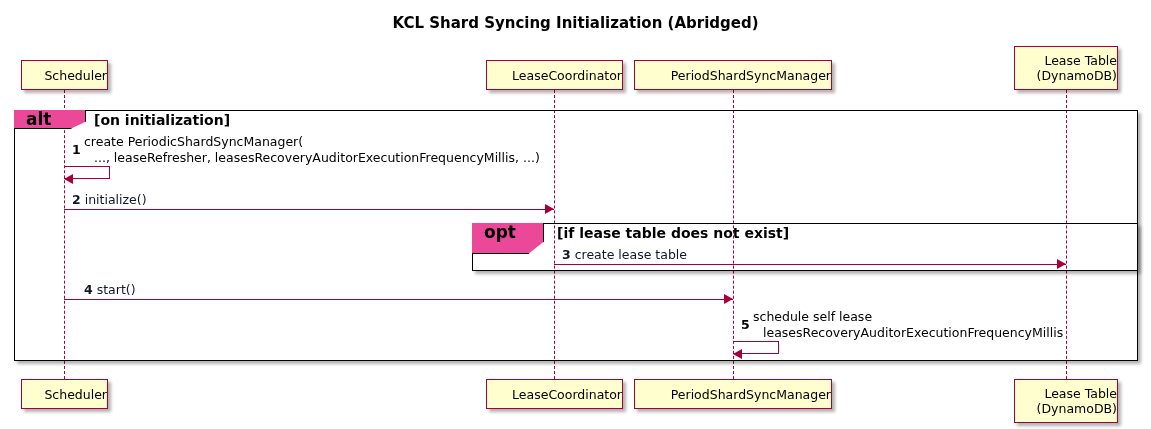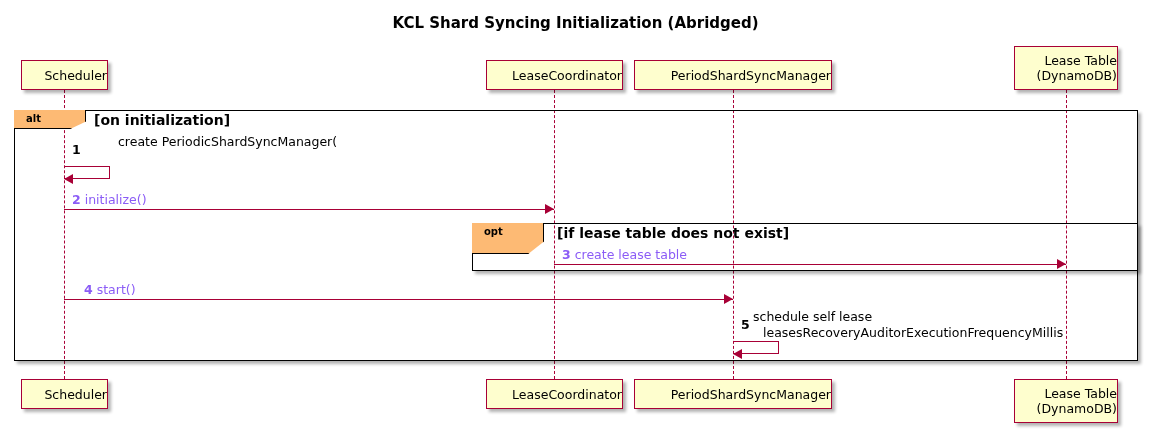--- a/index.html
+++ b/index.html
@@ -66,24 +66,24 @@
   .fragment {
     position: absolute;
     box-sizing: border-box;
     border: 1.5px solid #000000;
     background: transparent;
     box-shadow: 3px 3px 3px rgba(0,0,0,0.30);
   }
   .frag-label {
     position: absolute;
     box-sizing: border-box;
-    background: #fdba74;
+    background: #ec4899;
     border-right: 1.5px solid #000000;
     border-bottom: 1.5px solid #000000;
-    font-size: 10px;
+    font-size: 17px;
     font-weight: bold;
     color: #000000;
     padding-left: 12px;
     padding-right: 26px;
     line-height: 18px;
     white-space: nowrap;
     
     clip-path: polygon(0 0, 100% 0, 100% 60%, 78% 100%, 0 100%);
   }
   .frag-cond {
@@ -110,21 +110,21 @@
   .msg-arrow-left {
     position: absolute;
     width: 0; height: 0;
     border-top: 5px solid transparent;
     border-bottom: 5px solid transparent;
     border-right: 9px solid #A80036;
   }
   .msg-label {
     position: absolute;
     font-size: 12.5px;
-    color: #8b5cf6;
+    color: #0f172a;
     line-height: 15px;
     white-space: nowrap;
   }
   .msg-num {
     font-weight: bold;
     font-size: 12.5px;
   }
   .msg-text-block {
     position: absolute;
     font-size: 12.5px;
@@ -168,22 +168,23 @@
   </div>
   <div class="participant" style="left:1014px; top:40px; width:104px; height:44px;">
     <span class="pline">Lease Table</span>
     <span class="pline">(DynamoDB)</span>
   </div>
 
   <div class="fragment" style="left:14px; top:104px; width:1124px; height:251px;"></div>
   <div class="frag-label" style="left:14px; top:104px; width:72px; height:19px;">alt</div>
   <div class="frag-cond" style="left:94px; top:106px;">[on initialization]</div>
 
-  <div class="msg-text-block" style="left:84px; top:128px;margin-left:34px;">
+  <div class="msg-text-block" style="left:84px; top:128px;">
     <span>create PeriodicShardSyncManager(</span>
+    <span class="l2">..., leaseRefresher, leasesRecoveryAuditorExecutionFrequencyMillis, ...)</span>
   </div>
   <div class="msg-num" style="position:absolute; left:72px; top:136px;">1</div>
   <div class="self-loop" style="left:64px; top:160px; width:46px; height:13px;"></div>
   <div class="msg-arrow-left" style="left:64px; top:168px;"></div>
 
   <div class="msg-label" style="left:72px; top:186px;">
     <span class="msg-num">2</span>
     <span>initialize()</span>
   </div>
   <div class="msg-line" style="left:64px; top:203px; width:490px;"></div>

